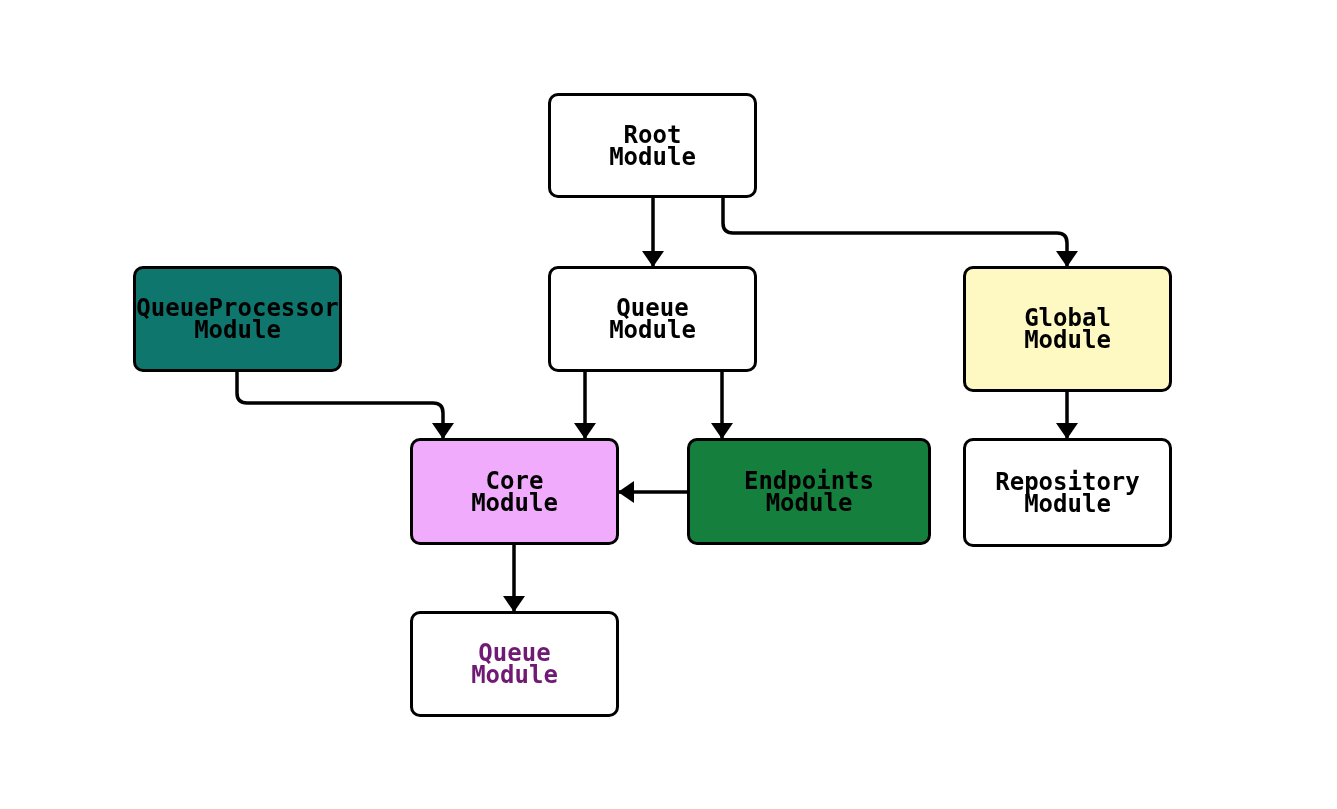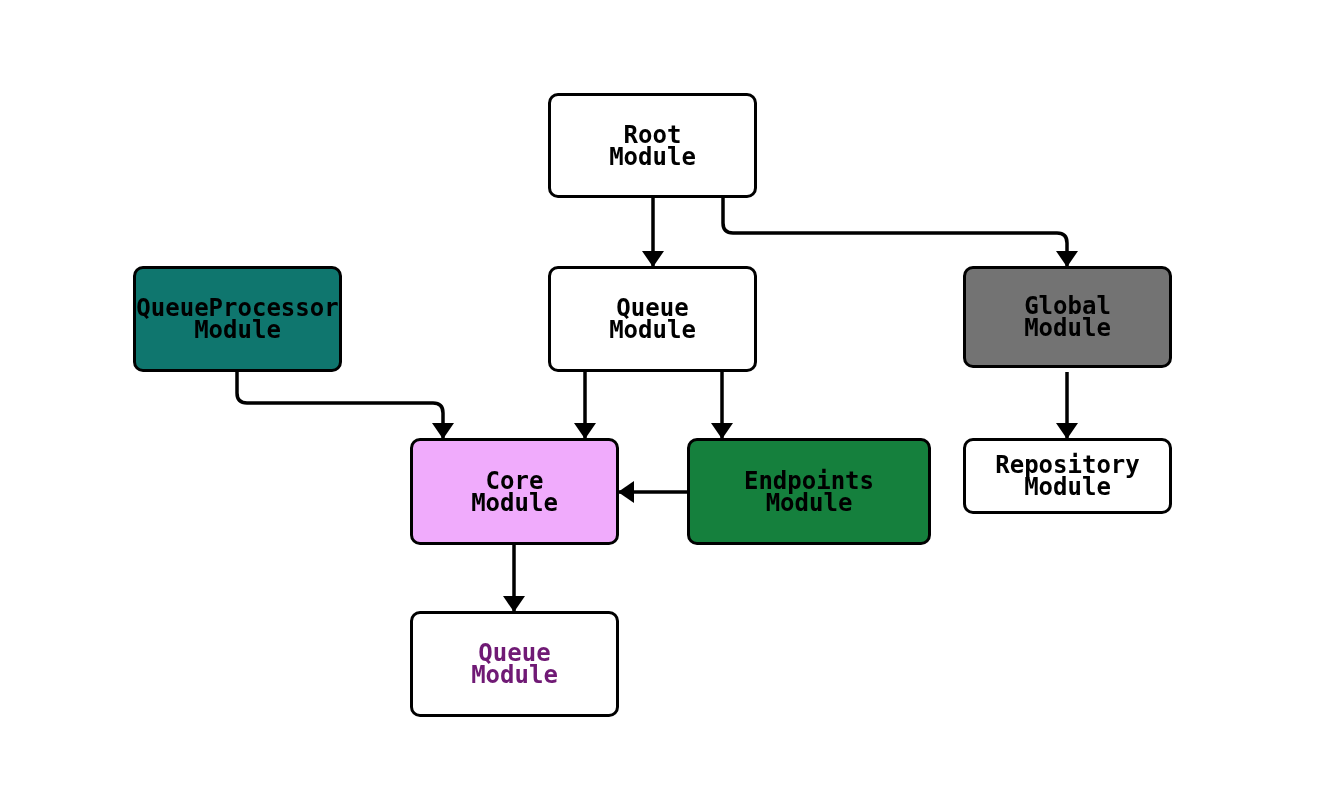--- a/index.html
+++ b/index.html
@@ -72,33 +72,33 @@
 Module</div>
       </div>
       <div class="node" style="left: 133px; top: 266px; width: 209px; height: 106px; background: #0f766e; border-color: rgb(0, 0, 0);">
         <div class="node-label" style="color: rgb(0, 0, 0);">QueueProcessor
 Module</div>
       </div>
       <div class="node" style="left: 548px; top: 266px; width: 209px; height: 106px; background: rgb(255, 255, 255); border-color: rgb(0, 0, 0);">
         <div class="node-label" style="color: rgb(0, 0, 0);">Queue
 Module</div>
       </div>
-      <div class="node" style="left: 963px; top: 266px; width: 209px; height: 102px; background: #737373; border-color: rgb(0, 0, 0);">
+      <div class="node" style="left: 963px; top: 266px; width: 209px; height: 126px; background: #fef9c3; border-color: rgb(0, 0, 0);">
         <div class="node-label" style="color: rgb(0, 0, 0);">Global
 Module</div>
       </div>
       <div class="node" style="left: 410px; top: 438px; width: 209px; height: 107px; background: #f0abfc; border-color: rgb(0, 0, 0);">
         <div class="node-label" style="color: rgb(0, 0, 0);">Core
 Module</div>
       </div>
       <div class="node" style="left: 687px; top: 438px; width: 244px; height: 107px; background: #15803d; border-color: rgb(0, 0, 0);">
         <div class="node-label" style="color: rgb(0, 0, 0);">Endpoints
 Module</div>
       </div>
-      <div class="node" style="left: 963px; top: 438px; width: 209px; height: 76px; background: rgb(255, 255, 255); border-color: rgb(0, 0, 0);">
+      <div class="node" style="left: 963px; top: 438px; width: 209px; height: 109px; background: rgb(255, 255, 255); border-color: rgb(0, 0, 0);">
         <div class="node-label" style="color: rgb(0, 0, 0);">Repository
 Module</div>
       </div>
       <div class="node" style="left: 410px; top: 611px; width: 209px; height: 106px; background: rgb(255, 255, 255); border-color: rgb(0, 0, 0);">
         <div class="node-label" style="color: #701a75;">Queue
 Module</div>
       </div>
     </div>
 </div>
 

